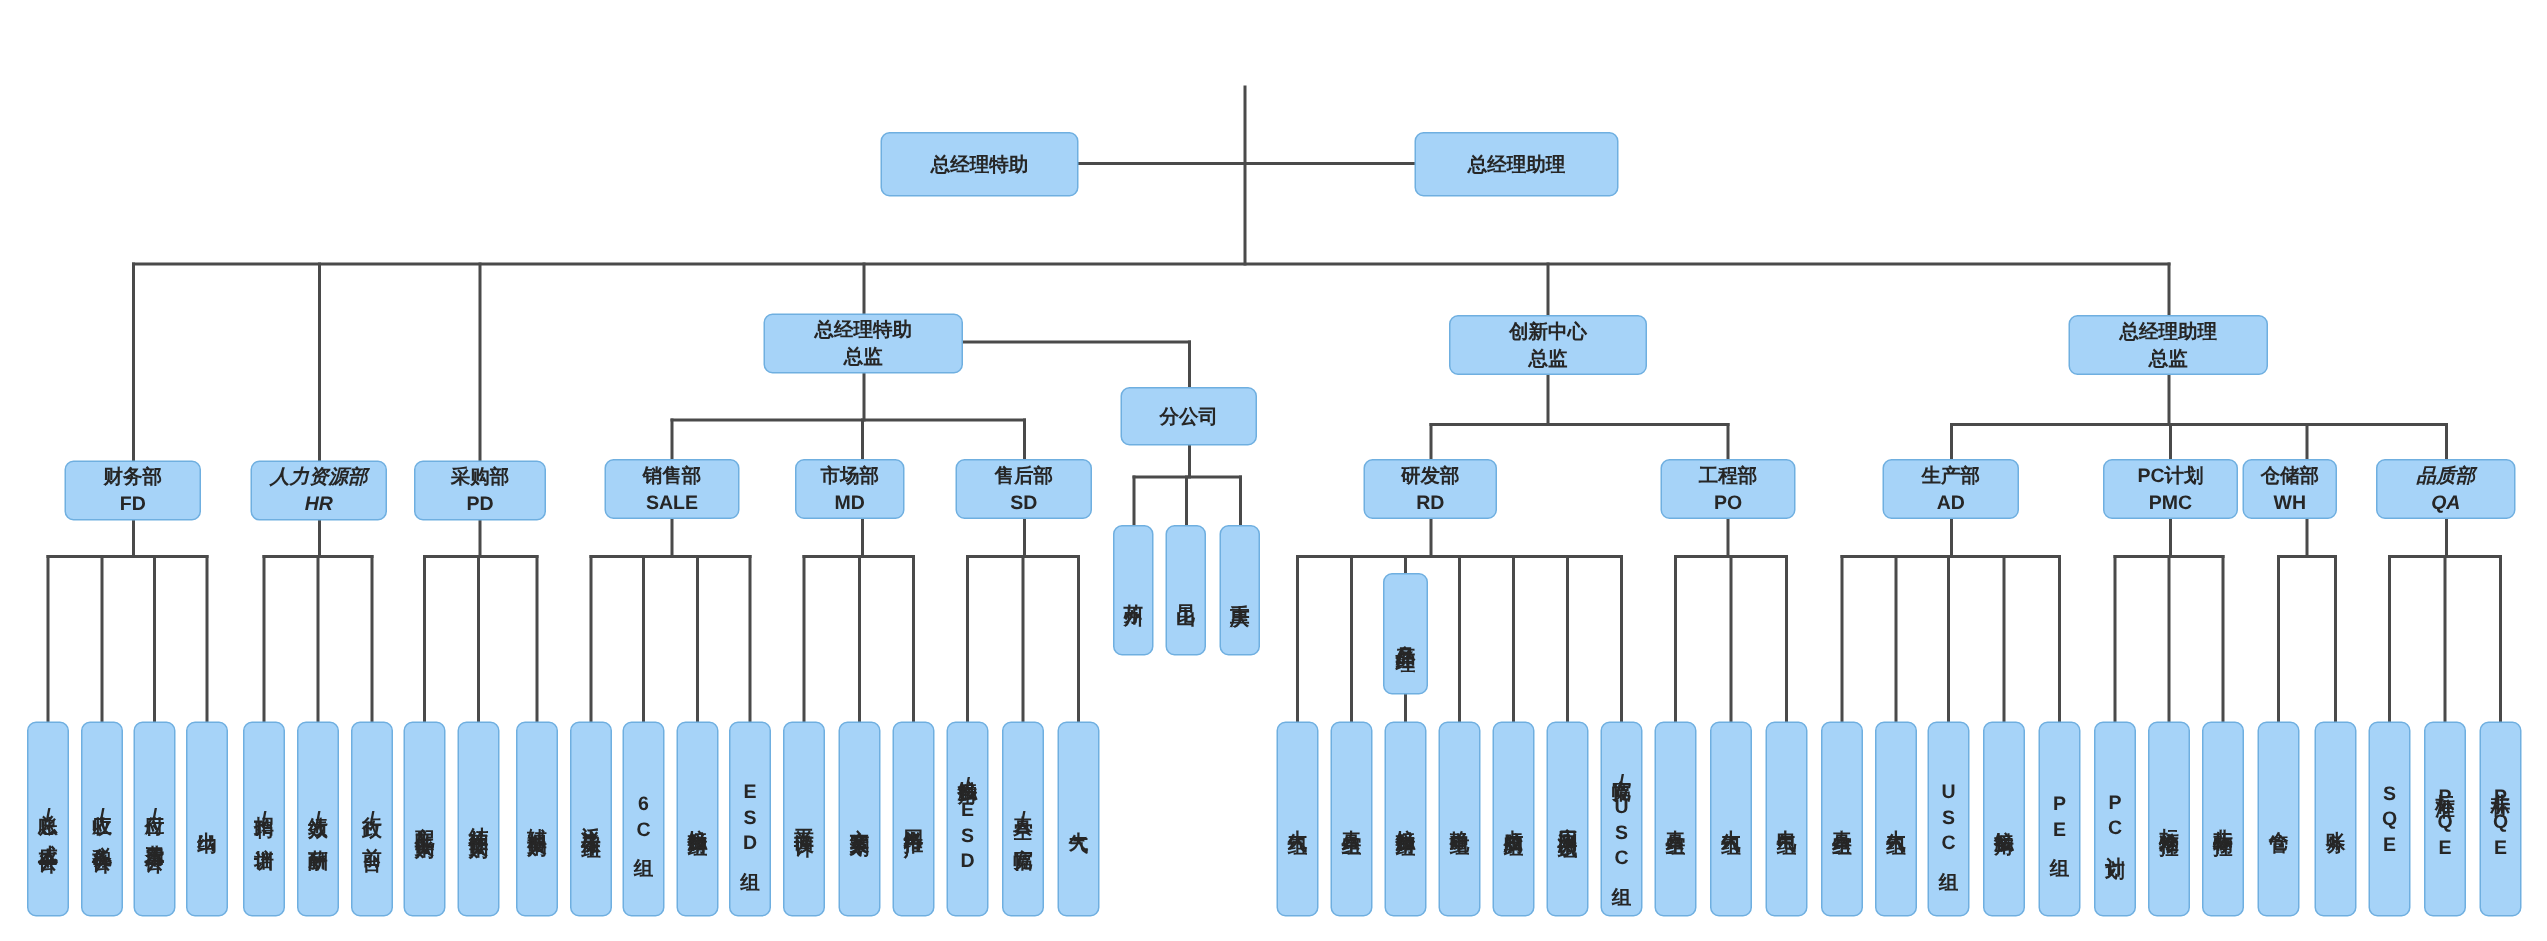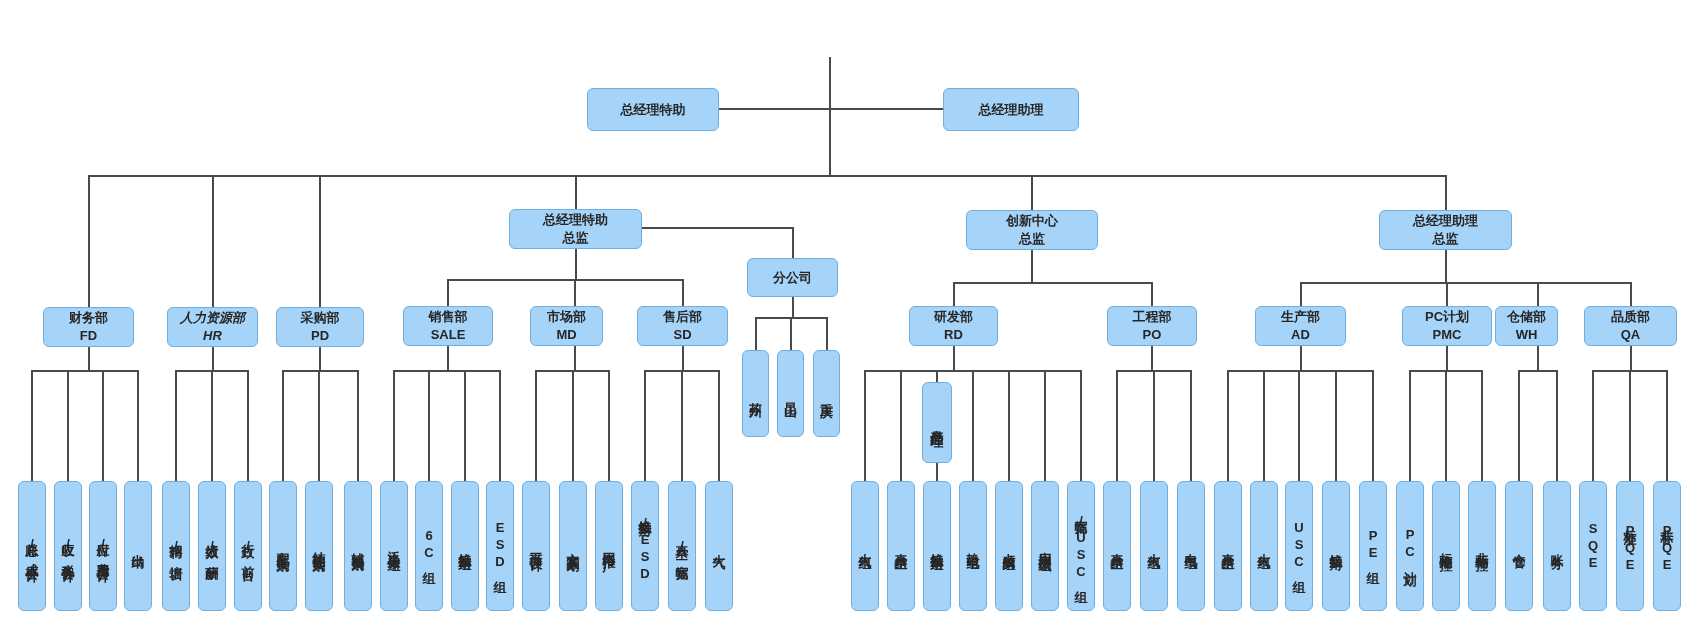--- a/index.html
+++ b/index.html
@@ -171,21 +171,21 @@
     <div class="node" style="left: 909px; top: 306px; width: 89px; height: 40px;">研发部
 RD</div>
     <div class="node" style="left: 1107px; top: 306px; width: 90px; height: 40px;">工程部
 PO</div>
     <div class="node" style="left: 1255px; top: 306px; width: 91px; height: 40px;">生产部
 AD</div>
     <div class="node" style="left: 1402px; top: 306px; width: 90px; height: 40px;">PC计划
 PMC</div>
     <div class="node" style="left: 1495px; top: 306px; width: 63px; height: 40px;">仓储部
 WH</div>
-    <div class="node" style="left: 1584px; top: 306px; width: 93px; height: 40px;">品质部
+    <div class="node" style="left: 1584px; top: 306px; width: 93px; height: 40px; font-style: italic;">品质部
 QA</div>
     <div class="node vert" style="left: 922px; top: 382px; width: 30px; height: 81px;">产品经理</div>
     <div class="node vert" style="left: 742px; top: 350px; width: 27px; height: 87px;">苏州</div>
     <div class="node vert" style="left: 777px; top: 350px; width: 27px; height: 87px;">昆山</div>
     <div class="node vert" style="left: 813px; top: 350px; width: 27px; height: 87px;">重庆</div>
     <div class="node vert" style="left: 18px; top: 481px; width: 28px; height: 130px;">总账/成本会计</div>
     <div class="node vert" style="left: 54px; top: 481px; width: 28px; height: 130px;">应收/税务会计</div>
     <div class="node vert" style="left: 89px; top: 481px; width: 28px; height: 130px;">应付/费用会计</div>
     <div class="node vert" style="left: 124px; top: 481px; width: 28px; height: 130px;">出纳</div>
     <div class="node vert" style="left: 162px; top: 481px; width: 28px; height: 130px;">招聘/培训</div>

